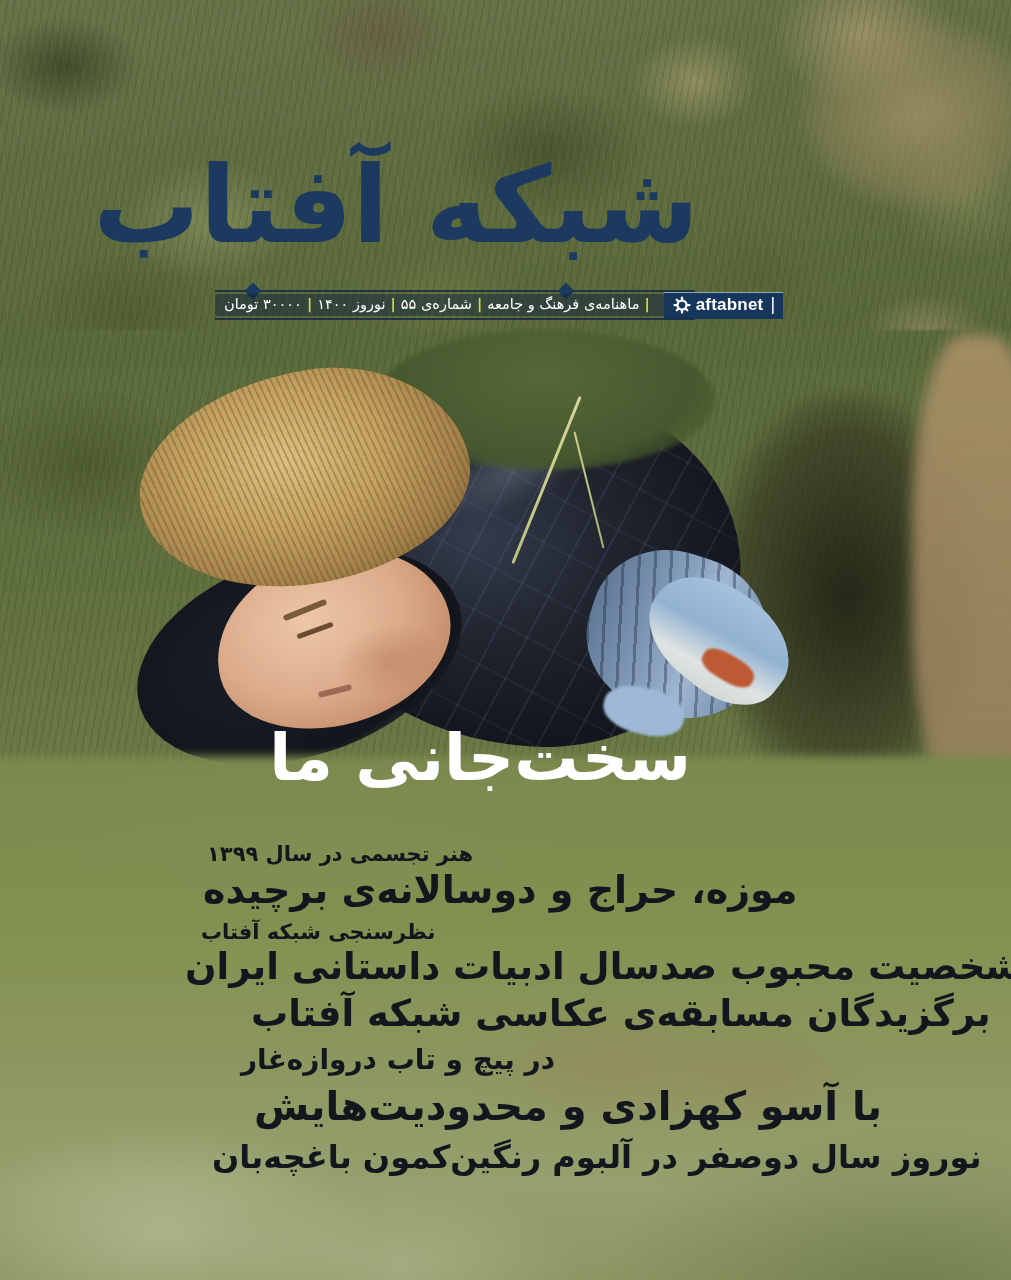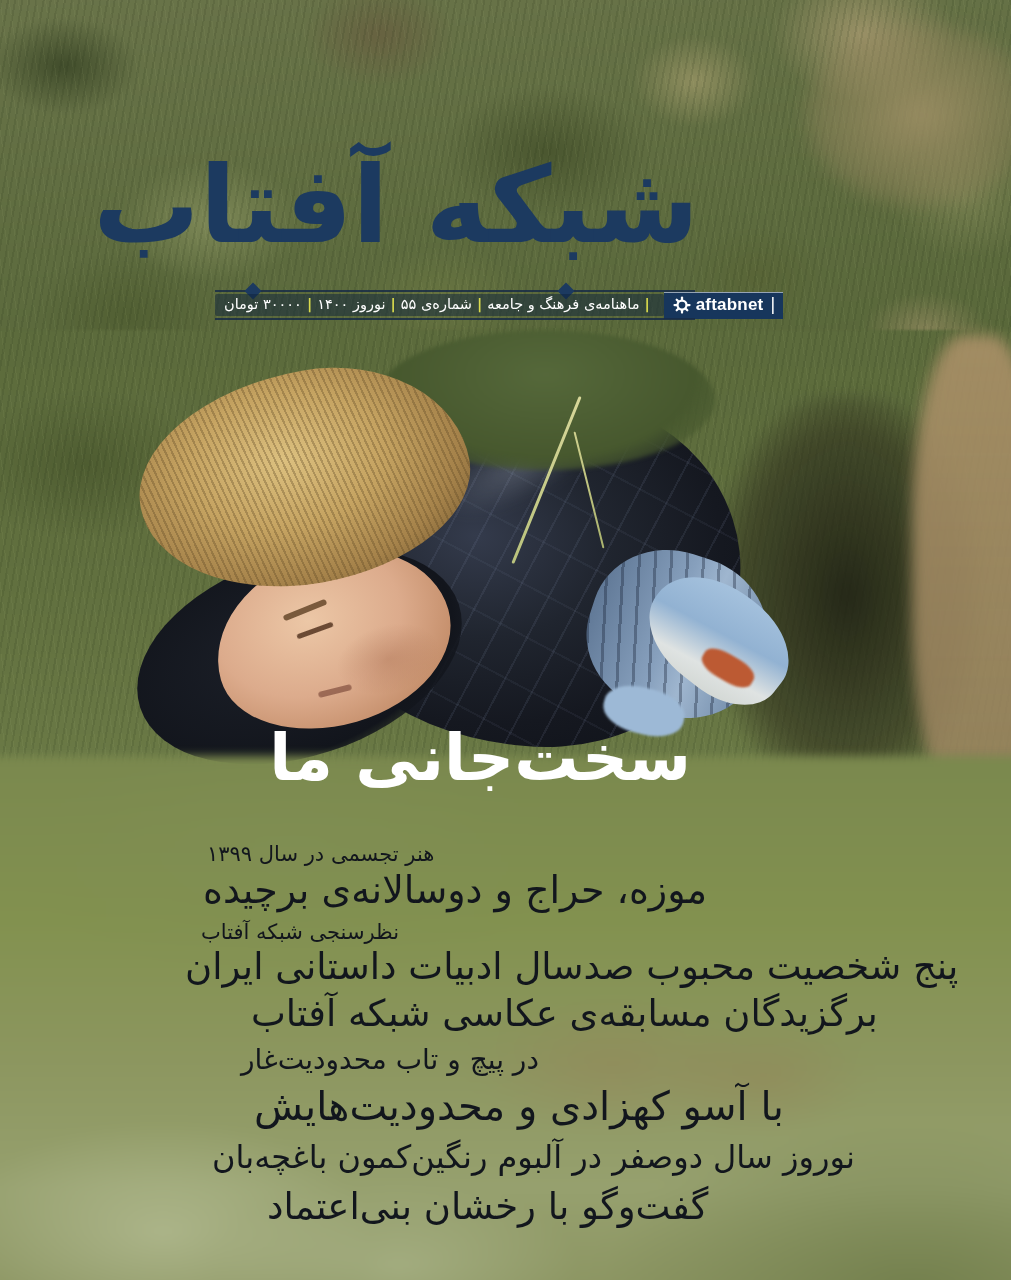--- a/index.html
+++ b/index.html
@@ -184,21 +184,21 @@
   }
   .logo-bar{font-weight:normal;margin-left:2px;font-size:18px;}
   .main-headline{
     position:absolute;top:726px;right:320px;z-index:10;
     direction:rtl;white-space:nowrap;
     font-size:64px;font-weight:bold;line-height:1;
     color:var(--headline_white,#fff);
   }
   .stories{position:absolute;left:185px;top:842px;z-index:10;display:flex;flex-direction:column;align-items:flex-start;}
   .story{
-    direction:rtl;white-space:nowrap;font-weight:normal;line-height:1.18;
+    direction:rtl;white-space:nowrap;font-weight:bold;line-height:1.18;
     color:var(--headline_dark,#12161d);
   }
   .story.kicker{font-size:21px;}
   .s-a{margin-left:22px;}
   .s-b{font-size:38px;margin-left:18px;margin-top:1px;}
   .s-c{margin-left:16px;margin-top:7px;}
   .s-d{font-size:37px;margin-left:0;margin-top:1px;}
   .s-e{font-size:37px;margin-left:66px;margin-top:3px;}
   .s-f{font-size:28px;margin-left:56px;margin-top:7px;}
   .s-g{font-size:40px;margin-left:69px;margin-top:7px;}
@@ -268,19 +268,18 @@
   </div>
 
   <div class="main-headline">سخت‌جانی ما</div>
 
   <div class="stories">
     <div class="story kicker s-a">هنر تجسمی در سال ۱۳۹۹</div>
     <div class="story s-b">موزه، حراج و دوسالانه‌ی برچیده</div>
     <div class="story kicker s-c">نظرسنجی شبکه آفتاب</div>
     <div class="story s-d">پنج شخصیت محبوب صدسال ادبیات داستانی ایران</div>
     <div class="story s-e">برگزیدگان مسابقه‌ی عکاسی شبکه آفتاب</div>
-    <div class="story s-f">در پیچ و تاب محدودیت‌غار</div>
+    <div class="story s-f">در پیچ و تاب دروازه‌غار</div>
     <div class="story s-g">با آسو کهزادی و محدودیت‌هایش</div>
     <div class="story s-h">نوروز سال دوصفر در آلبوم رنگین‌کمون باغچه‌بان</div>
-    <div class="story s-i">گفت‌وگو با رخشان بنی‌اعتماد</div>
   </div>
 
 </div>
 
 </body></html>

